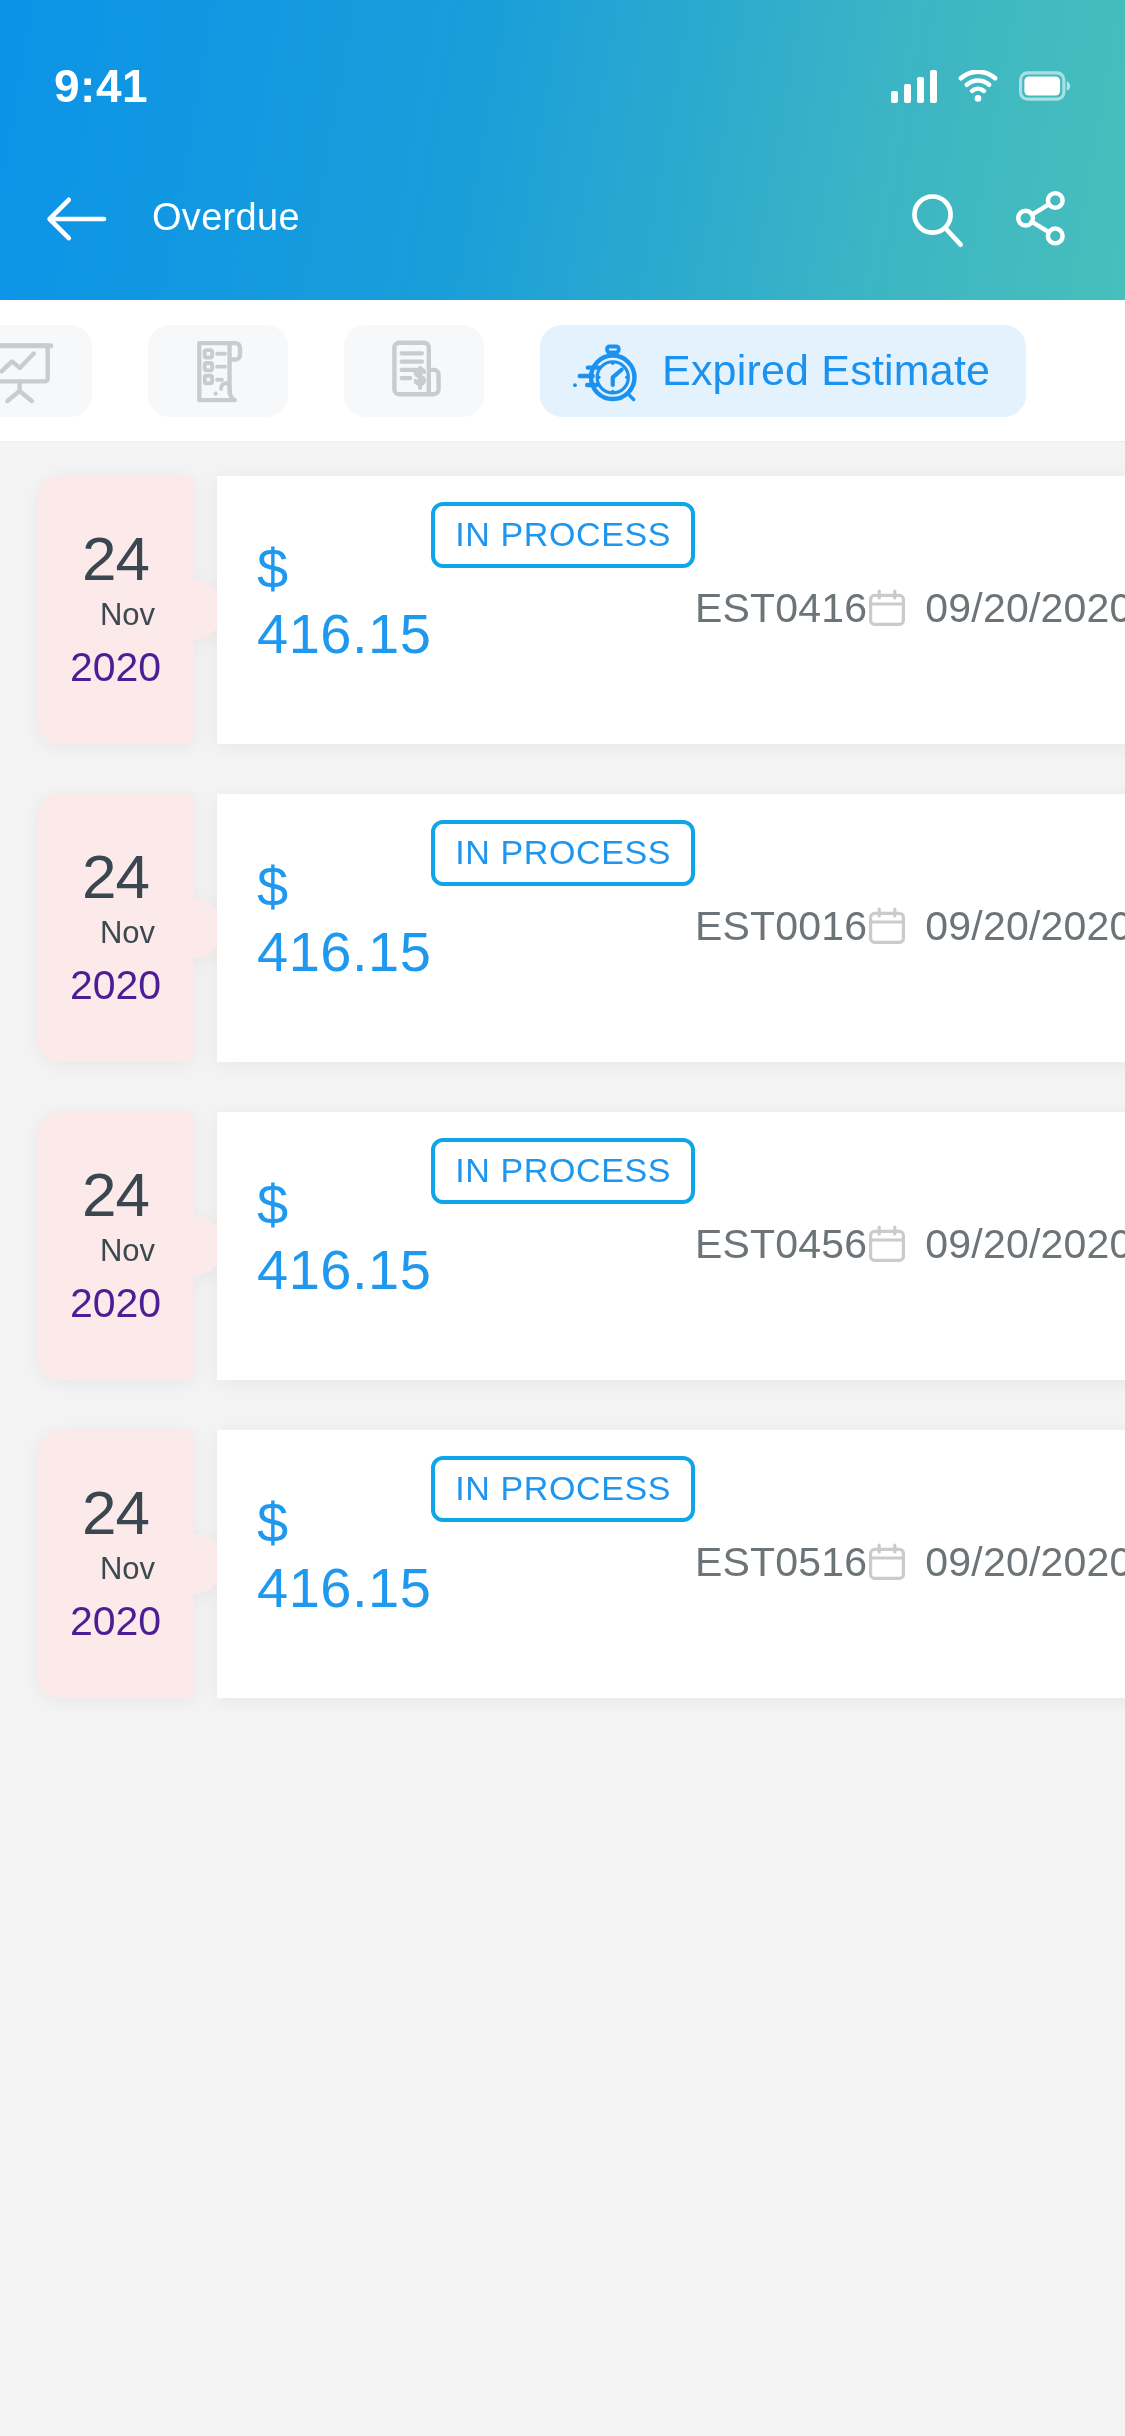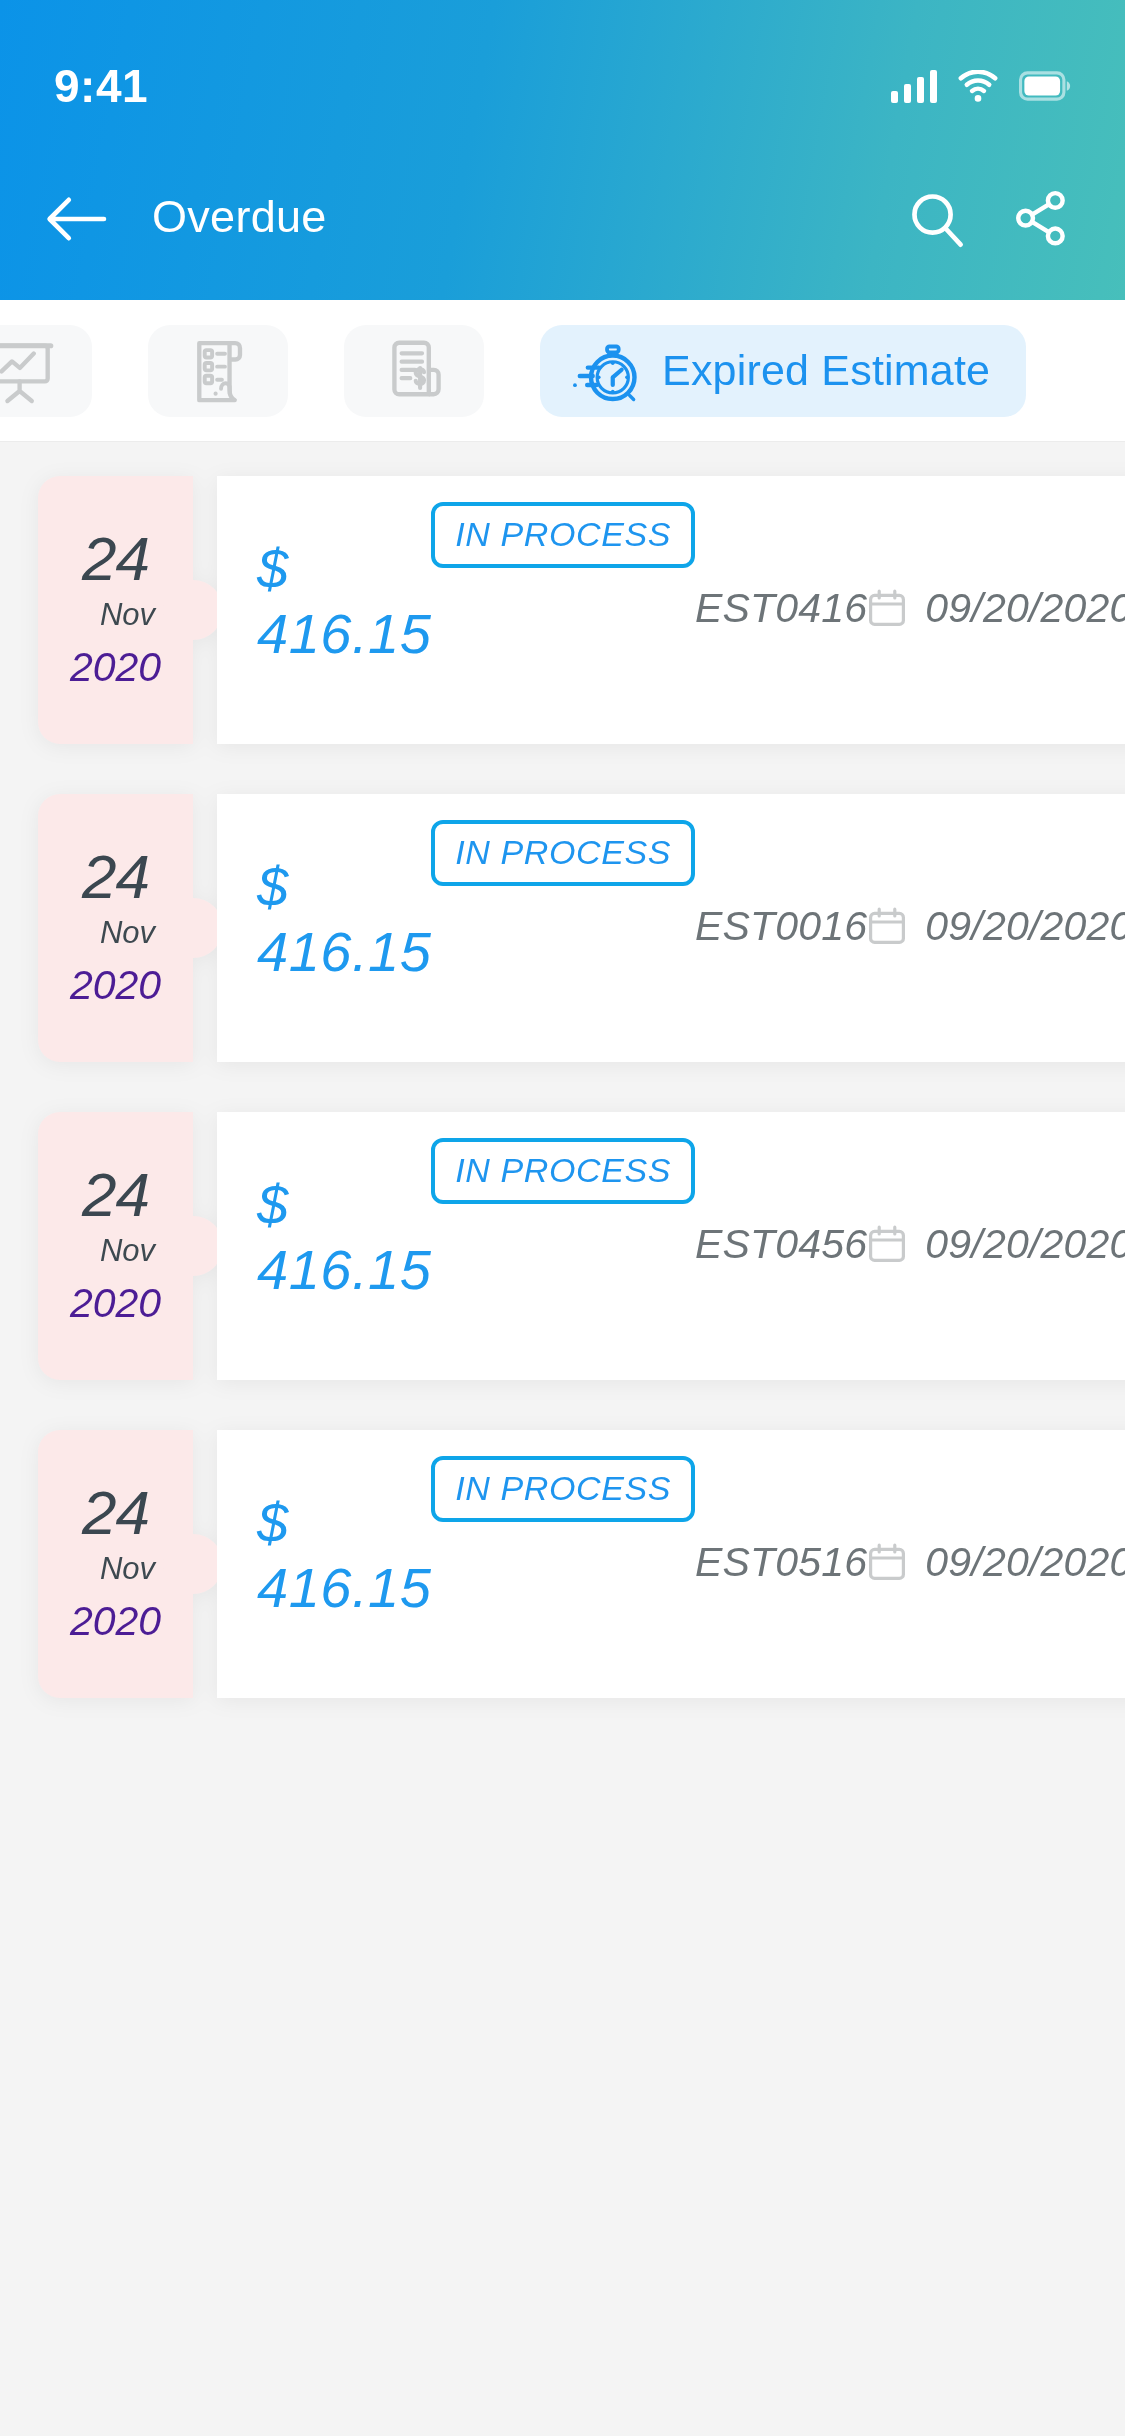--- a/index.html
+++ b/index.html
@@ -32,21 +32,21 @@
   .signal i:nth-child(3){ height:26px; }
   .signal i:nth-child(4){ height:33px; }
 
   .navbar{
     height:162px; display:flex; align-items:center;
     padding:0 46px 0 40px;
   }
   .nav-left{ display:flex; align-items:center; gap:38px; flex:1; }
   .back-btn{ width:74px; height:74px; display:flex; align-items:center; justify-content:center; }
   .page-title{
-    color:#ffffff; font-size:45px; font-weight:400; letter-spacing:0.3px;
+    color:#ffffff; font-size:38px; font-weight:400; letter-spacing:0.3px;
     padding-bottom:4px;
   }
   .nav-right{ display:flex; align-items:center; gap:28px; }
   .nav-icon-btn{ width:76px; height:76px; display:flex; align-items:center; justify-content:center; }
 
   
   .chips-bar{
     width:1125px; height:142px; background:#ffffff;
     display:flex; align-items:center; gap:30px;
     padding:0 28px; overflow:hidden;
@@ -63,21 +63,21 @@
     background:#e3f2fd; padding:0 36px 0 28px; gap:18px;
   }
   .chip.active .chip-label{
     color:#1c92ef; font-size:43px; font-weight:400; white-space:nowrap;
     letter-spacing:0.2px;
   }
 
   
   .list{
     background:#f4f4f4; width:1125px;
-    height:1994px; padding:34px 38px 0 38px;font-style:italic;
+    height:1994px; padding:34px 38px 0 38px;
   }
   .card{
     position:relative; height:268px; margin-bottom:50px;
     display:flex; filter:drop-shadow(0 3px 10px rgba(0,0,0,0.055));
   }
   .date-block{
     width:155px; background:#fce9e9; border-radius:22px 0 0 22px;
     display:flex; flex-direction:column; align-items:center;
     justify-content:center; position:relative; flex:0 0 155px;
     padding-top:4px;

